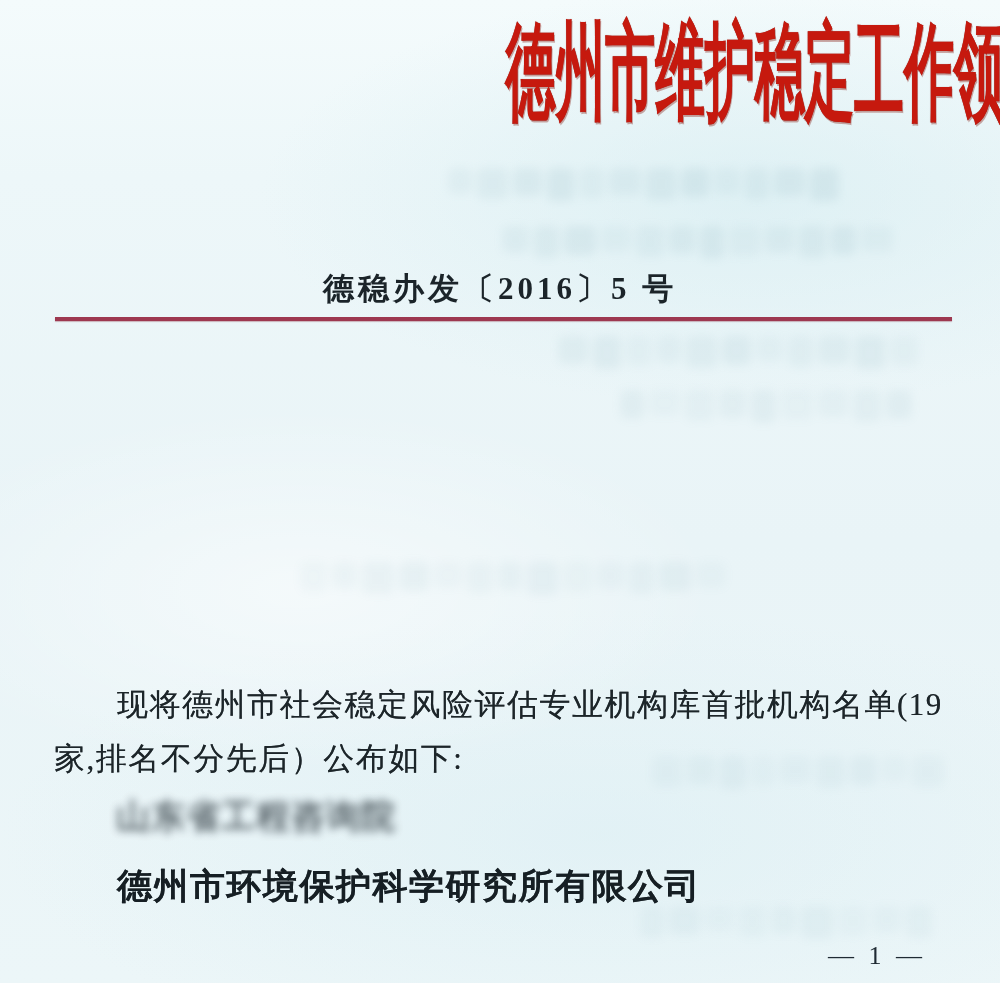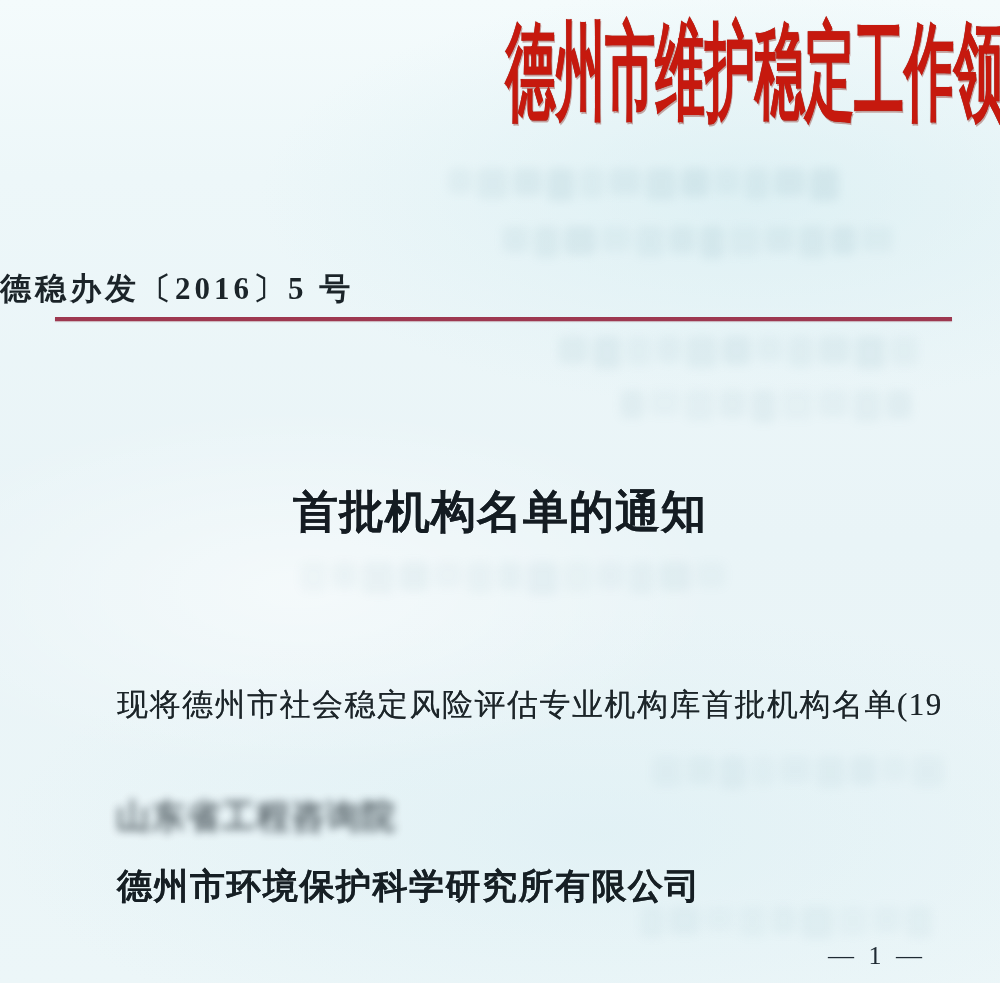--- a/index.html
+++ b/index.html
@@ -58,21 +58,21 @@
     text-shadow: 0 0 1px rgba(120,10,5,0.85), 2px 2px 0 rgba(130,20,10,0.35);
     font-family: "Liberation Serif", "DejaVu Serif", serif;
   }
 
   
   .doc-number {
     position: absolute;
     top: 268px;
     left: 0;
     width: 100%;
-    text-align: left;
+    text-align: center;
     font-size: 31px;
     font-weight: bold;
     letter-spacing: 4px;
     color: var(--ink, #1b2429);
   }
 
   
   .red-rule {
     position: absolute;
     top: 317px;
@@ -248,22 +248,22 @@
     </div>
 
   <div class="banner-wrap">
     <span class="banner-text">德州市维护稳定工作领导小组办公室文件</span>
   </div>
 
   <div class="doc-number">德稳办发〔2016〕5 号</div>
 
   <div class="red-rule"></div>
 
-  <div class="title-line2">首批机构名单的通知</div>
 
   <div class="body-line body1">现将德州市社会稳定风险评估专业机构库首批机构名单(19</div>
+  <div class="body-line body2">家,排名不分先后）公布如下:</div>
 
   <div class="blurred-item">山东省工程咨询院</div>
   <div class="company-item">德州市环境保护科学研究所有限公司</div>
 
   <div class="page-number">— 1 —</div>
 
 </div>
 
 </body></html>

